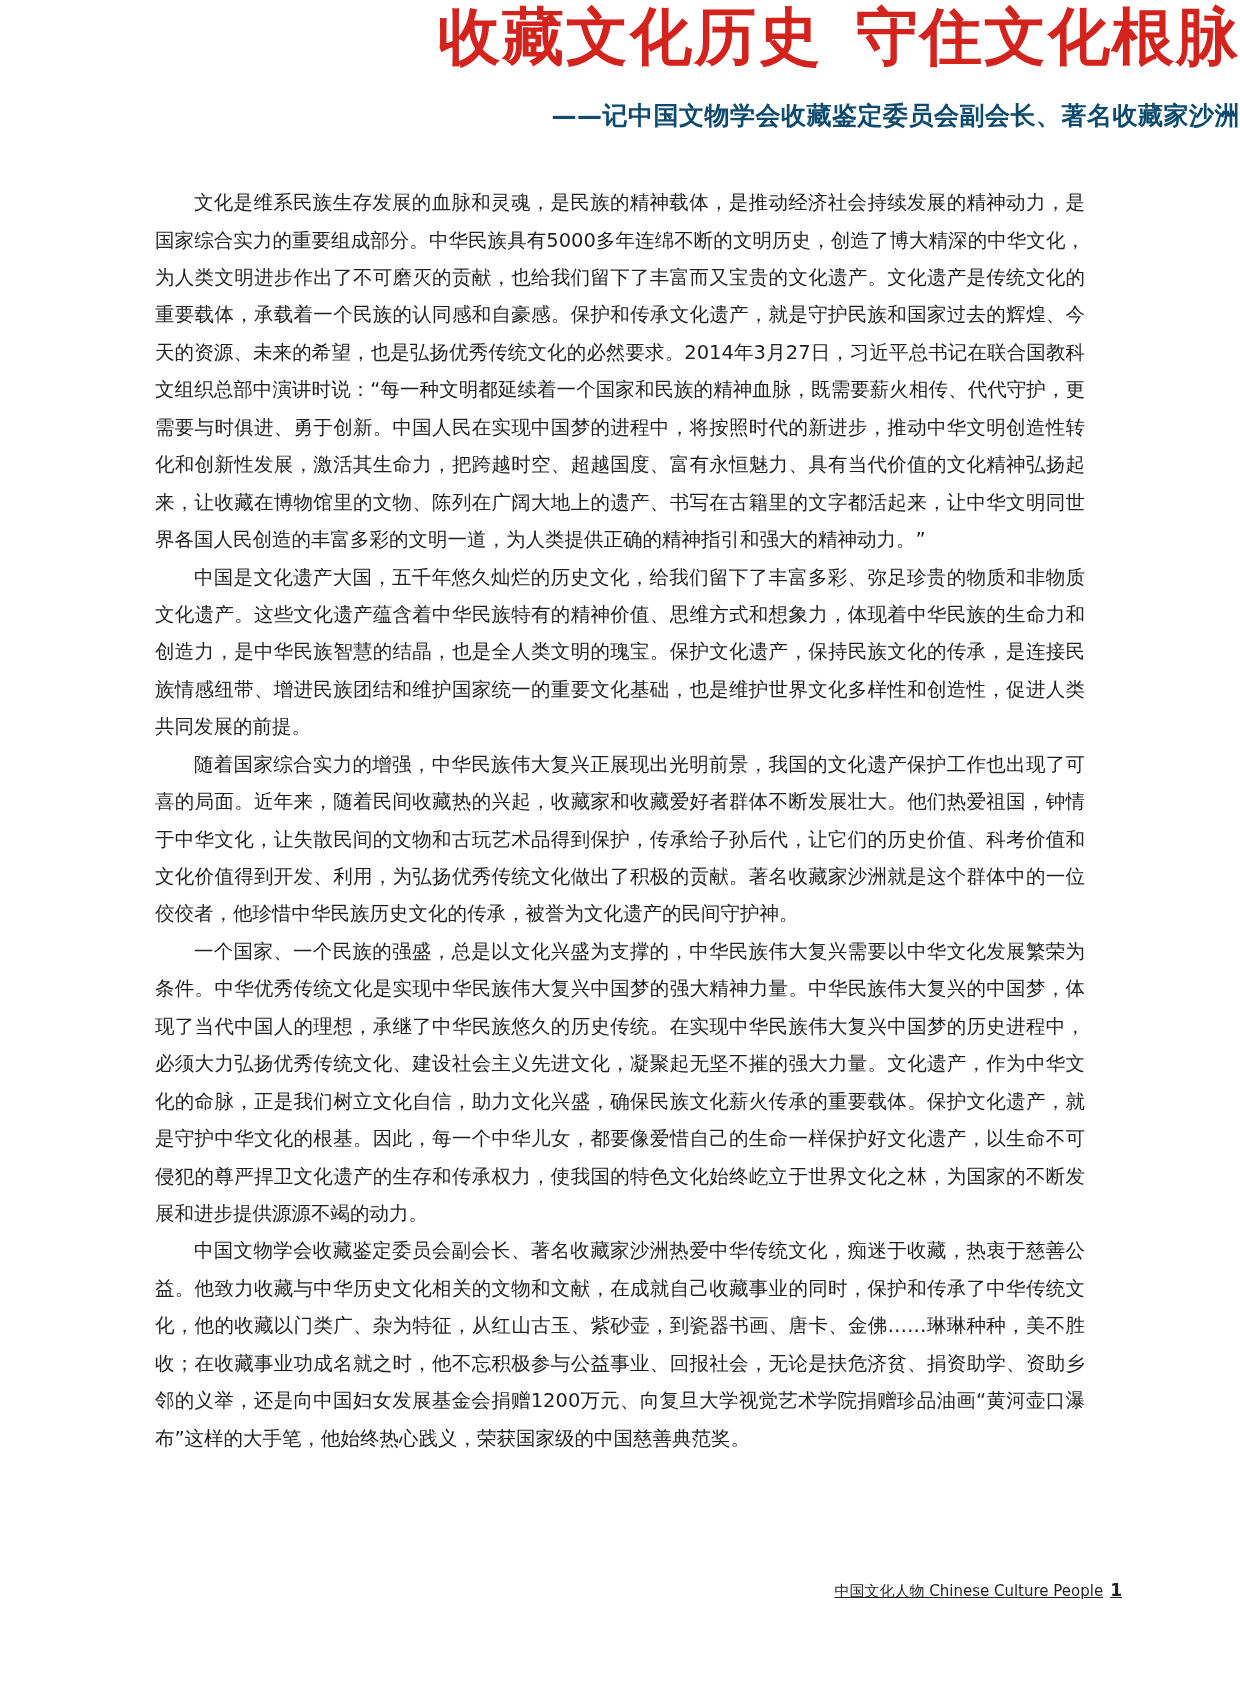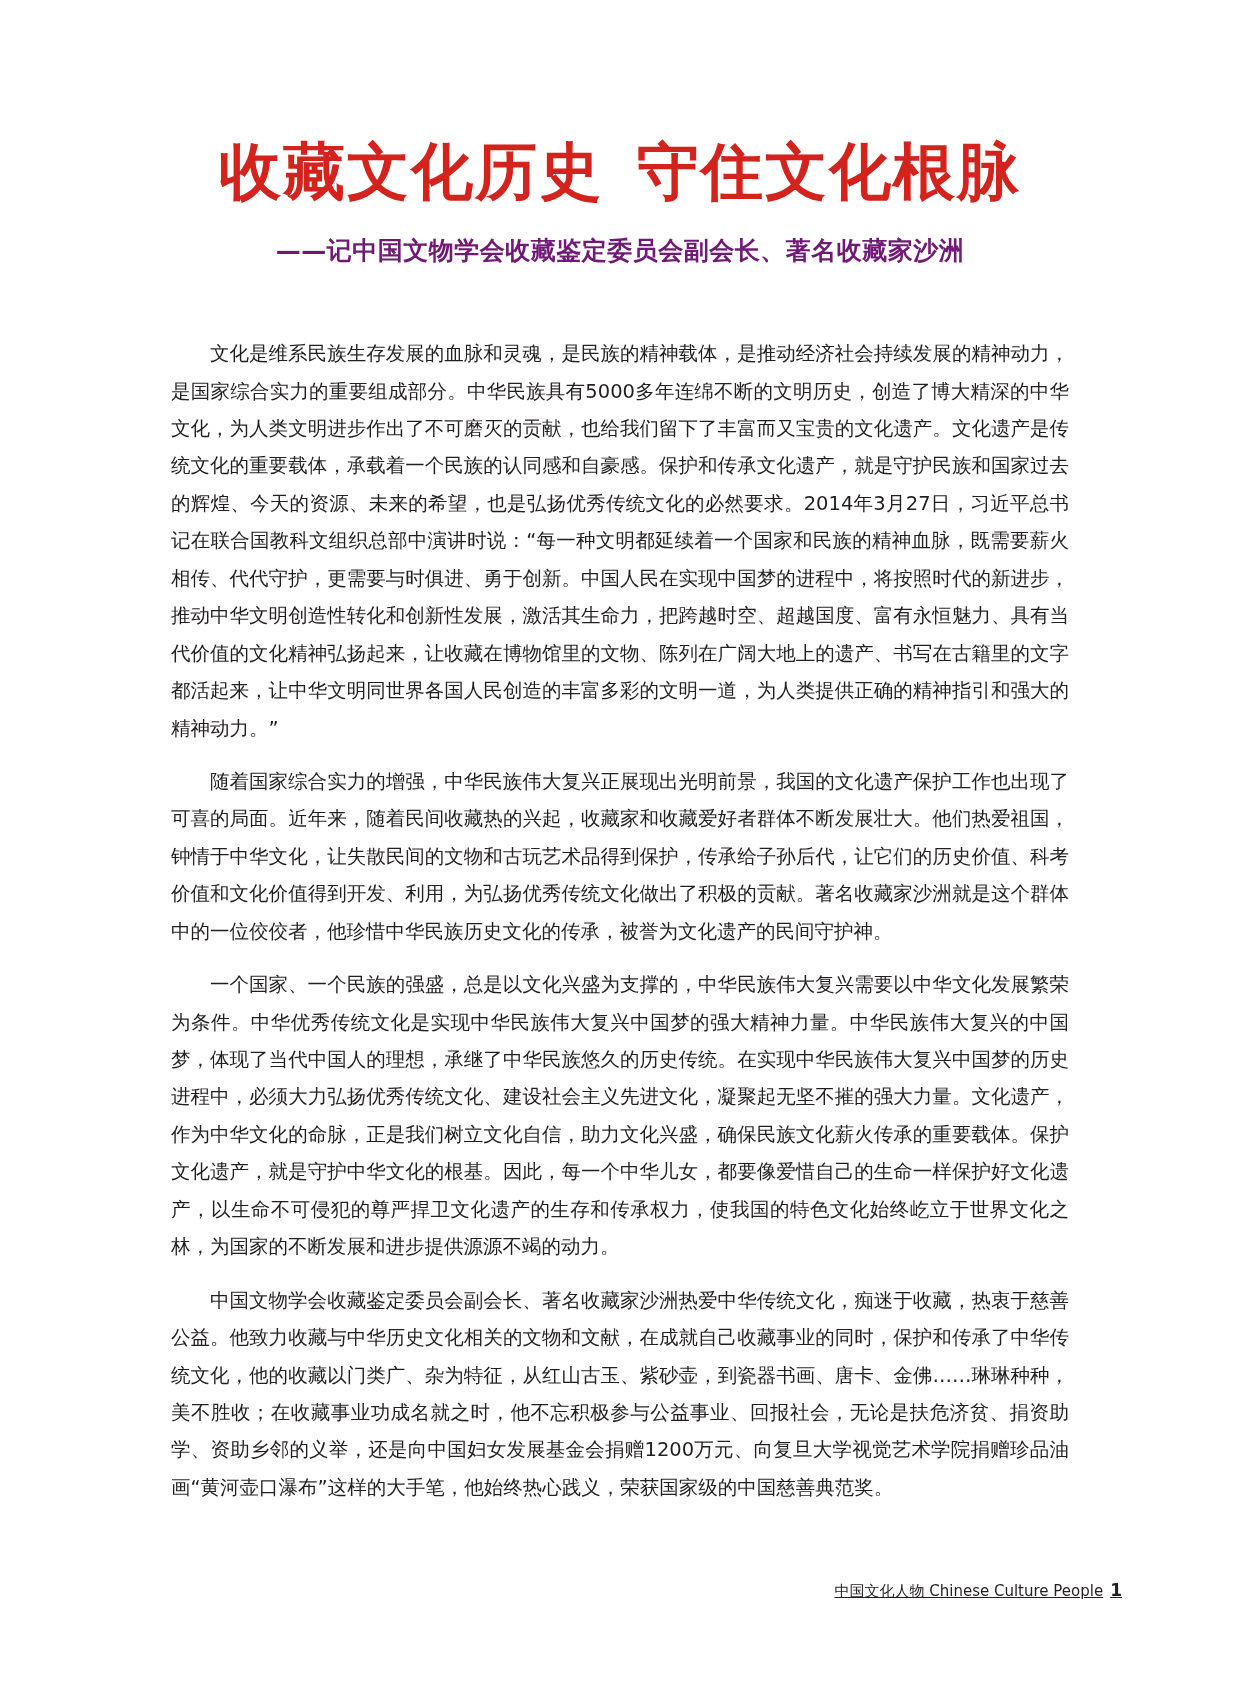--- a/index.html
+++ b/index.html
@@ -15,56 +15,55 @@
     position: relative;
     overflow: hidden;
   }
   .page {
     position: relative;
     width: 1240px;
     height: 1683px;
     box-sizing: border-box;
   }
   .title-block {
-    text-align: center;
-    padding-top: 135px;
+    text-align: right;
   }
   .main-title {
     color: #d4221d;
     font-size: 62px;
     font-weight: bold;
     letter-spacing: 2px;
     line-height: 1.18;
     margin: 0;
     font-family: "DejaVu Sans", sans-serif;
   }
   .main-title .gap {
     display: inline-block;
     width: 34px;
   }
   .subtitle {
-    color: #701a75;
+    color: #0c4a6e;
     font-size: 25px;
     font-weight: bold;
     margin-top: 26px;
     letter-spacing: 0.5px;
     font-family: "DejaVu Sans", sans-serif;
   }
   .body-text {
     margin: 0 auto;
     width: 930px;
     padding-top: 52px;
     font-size: 19.5px;
     line-height: 1.92;
     color: #231f20;
     text-align: justify;
     font-family: "DejaVu Sans", sans-serif;
   }
   .body-text p {
-    margin: 16px;
+    margin: 0;
     text-indent: 2em;
   }
   .footer {
     position: absolute;
     right: 118px;
     bottom: 82px;
     font-size: 15px;
     color: #231f20;
     font-family: "DejaVu Sans", sans-serif;
     white-space: nowrap;
@@ -81,20 +80,21 @@
 
 <div class="page">
 
   <div class="title-block">
     <h1 class="main-title"><span>收藏文化历史</span><span class="gap"></span><span>守住文化根脉</span></h1>
     <div class="subtitle">——记中国文物学会收藏鉴定委员会副会长、著名收藏家沙洲</div>
   </div>
 
   <div class="body-text">
     <p>文化是维系民族生存发展的血脉和灵魂，是民族的精神载体，是推动经济社会持续发展的精神动力，是国家综合实力的重要组成部分。中华民族具有5000多年连绵不断的文明历史，创造了博大精深的中华文化，为人类文明进步作出了不可磨灭的贡献，也给我们留下了丰富而又宝贵的文化遗产。文化遗产是传统文化的重要载体，承载着一个民族的认同感和自豪感。保护和传承文化遗产，就是守护民族和国家过去的辉煌、今天的资源、未来的希望，也是弘扬优秀传统文化的必然要求。2014年3月27日，习近平总书记在联合国教科文组织总部中演讲时说：“每一种文明都延续着一个国家和民族的精神血脉，既需要薪火相传、代代守护，更需要与时俱进、勇于创新。中国人民在实现中国梦的进程中，将按照时代的新进步，推动中华文明创造性转化和创新性发展，激活其生命力，把跨越时空、超越国度、富有永恒魅力、具有当代价值的文化精神弘扬起来，让收藏在博物馆里的文物、陈列在广阔大地上的遗产、书写在古籍里的文字都活起来，让中华文明同世界各国人民创造的丰富多彩的文明一道，为人类提供正确的精神指引和强大的精神动力。”</p>
+    <p>中国是文化遗产大国，五千年悠久灿烂的历史文化，给我们留下了丰富多彩、弥足珍贵的物质和非物质文化遗产。这些文化遗产蕴含着中华民族特有的精神价值、思维方式和想象力，体现着中华民族的生命力和创造力，是中华民族智慧的结晶，也是全人类文明的瑰宝。保护文化遗产，保持民族文化的传承，是连接民族情感纽带、增进民族团结和维护国家统一的重要文化基础，也是维护世界文化多样性和创造性，促进人类共同发展的前提。</p>
     <p>随着国家综合实力的增强，中华民族伟大复兴正展现出光明前景，我国的文化遗产保护工作也出现了可喜的局面。近年来，随着民间收藏热的兴起，收藏家和收藏爱好者群体不断发展壮大。他们热爱祖国，钟情于中华文化，让失散民间的文物和古玩艺术品得到保护，传承给子孙后代，让它们的历史价值、科考价值和文化价值得到开发、利用，为弘扬优秀传统文化做出了积极的贡献。著名收藏家沙洲就是这个群体中的一位佼佼者，他珍惜中华民族历史文化的传承，被誉为文化遗产的民间守护神。</p>
     <p>一个国家、一个民族的强盛，总是以文化兴盛为支撑的，中华民族伟大复兴需要以中华文化发展繁荣为条件。中华优秀传统文化是实现中华民族伟大复兴中国梦的强大精神力量。中华民族伟大复兴的中国梦，体现了当代中国人的理想，承继了中华民族悠久的历史传统。在实现中华民族伟大复兴中国梦的历史进程中，必须大力弘扬优秀传统文化、建设社会主义先进文化，凝聚起无坚不摧的强大力量。文化遗产，作为中华文化的命脉，正是我们树立文化自信，助力文化兴盛，确保民族文化薪火传承的重要载体。保护文化遗产，就是守护中华文化的根基。因此，每一个中华儿女，都要像爱惜自己的生命一样保护好文化遗产，以生命不可侵犯的尊严捍卫文化遗产的生存和传承权力，使我国的特色文化始终屹立于世界文化之林，为国家的不断发展和进步提供源源不竭的动力。</p>
     <p>中国文物学会收藏鉴定委员会副会长、著名收藏家沙洲热爱中华传统文化，痴迷于收藏，热衷于慈善公益。他致力收藏与中华历史文化相关的文物和文献，在成就自己收藏事业的同时，保护和传承了中华传统文化，他的收藏以门类广、杂为特征，从红山古玉、紫砂壶，到瓷器书画、唐卡、金佛……琳琳种种，美不胜收；在收藏事业功成名就之时，他不忘积极参与公益事业、回报社会，无论是扶危济贫、捐资助学、资助乡邻的义举，还是向中国妇女发展基金会捐赠1200万元、向复旦大学视觉艺术学院捐赠珍品油画“黄河壶口瀑布”这样的大手笔，他始终热心践义，荣获国家级的中国慈善典范奖。</p>
   </div>
 
   <div class="footer"><span>中国文化人物 Chinese Culture People</span><span class="page-num">1</span></div>
 
 </div>
 
 </body></html>

